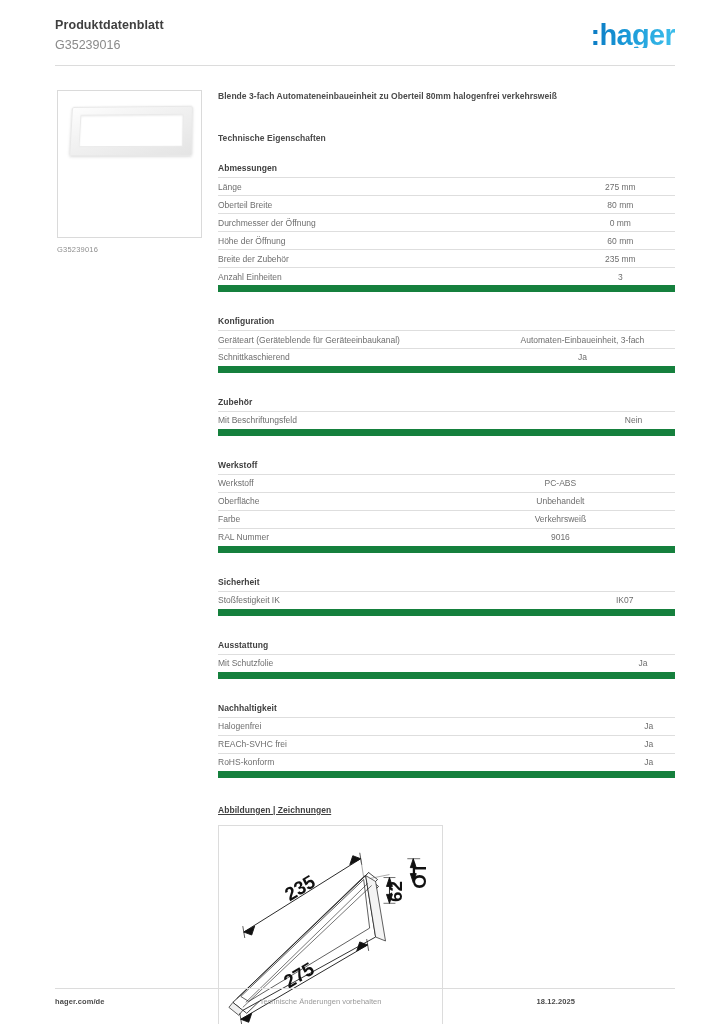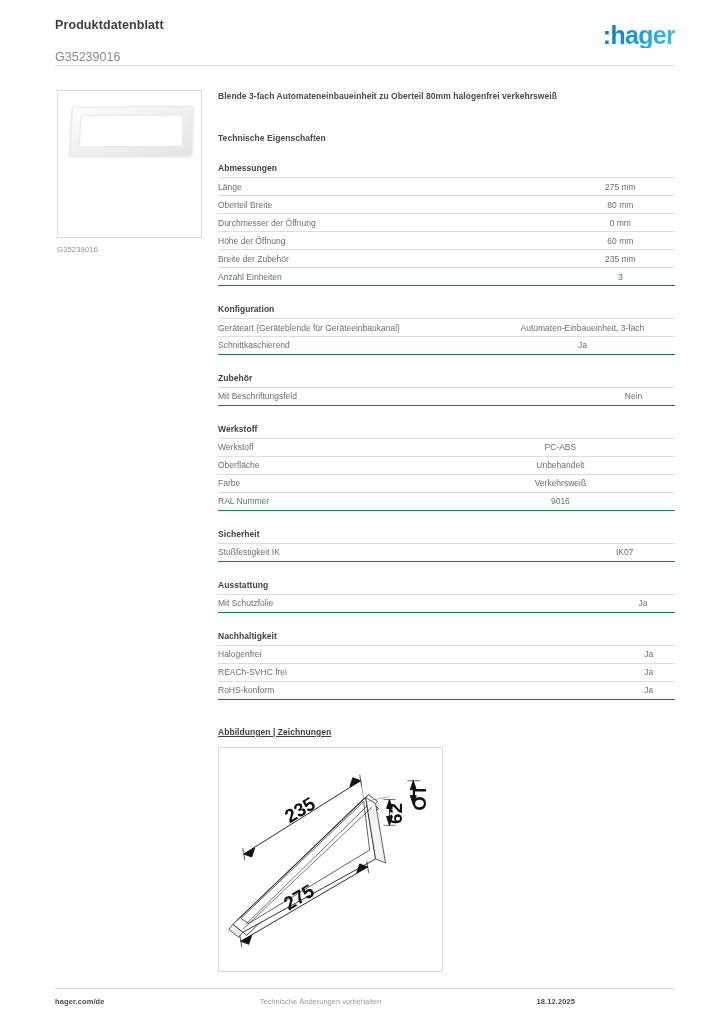--- a/index.html
+++ b/index.html
@@ -24,37 +24,37 @@
   .header {
     position: absolute;
     left: 55px;
     top: 18px;
     width: 620px;
     height: 46px;
     display: flex;
     align-items: flex-start;
     justify-content: space-between;
   }
-  .header-titles { display: flex; flex-direction: column; gap: 17px; }
+  .header-titles { display: flex; flex-direction: column; gap: 5px; }
   .doc-title {
     font-size: 12.5px;
     font-weight: bold;
     color: #3f3f3f;
     letter-spacing: 0.1px;
     line-height: 15px;
   }
   .doc-ref {
     font-size: 12.5px;
     font-weight: normal;
     color: #8a8a8a;
     line-height: 15px;
   }
   .logo {
     margin-top: 4px;
-    font-size: 25px;
+    font-size: 29px;
     font-weight: bold;
     letter-spacing: -0.7px;
     line-height: 26px;
     background: linear-gradient(100deg, #0a78c2 0%, #1a9ad8 45%, #3fc0ec 100%);
     -webkit-background-clip: text;
     background-clip: text;
     color: transparent;
   }
   .header-rule {
     position: absolute;
@@ -117,32 +117,32 @@
   }
   .tech-props {
     margin-top: 31px;
     font-size: 8.5px;
     font-weight: bold;
     color: #4a4a4a;
     letter-spacing: 0.05px;
   }
 
   
-  .spec-group { margin-top: 18px; }
+  .spec-group { margin-top: 24px; }
   .spec-group.first { margin-top: 20px; }
   .group-title {
     font-size: 8.5px;
     font-weight: bold;
     color: #3f3f3f;
     padding-bottom: 4px;
     letter-spacing: 0.05px;
   }
   .spec-table { width: 100%; border-collapse: collapse; }
   .spec-row { border-top: 1px solid #dedede; }
-  .spec-row:last-child { border-bottom: 1px solid #15803d; }
+  .spec-row:last-child { border-bottom: 7px solid #15803d; }
   .spec-label, .spec-value {
     font-size: 8.5px;
     color: #6e6e6e;
     padding: 3.6px 0 3.4px;
     line-height: 10px;
     vertical-align: bottom;
     font-weight: normal;
   }
   .spec-label { text-align: left; }
   .spec-value { text-align: center; white-space: nowrap; }

